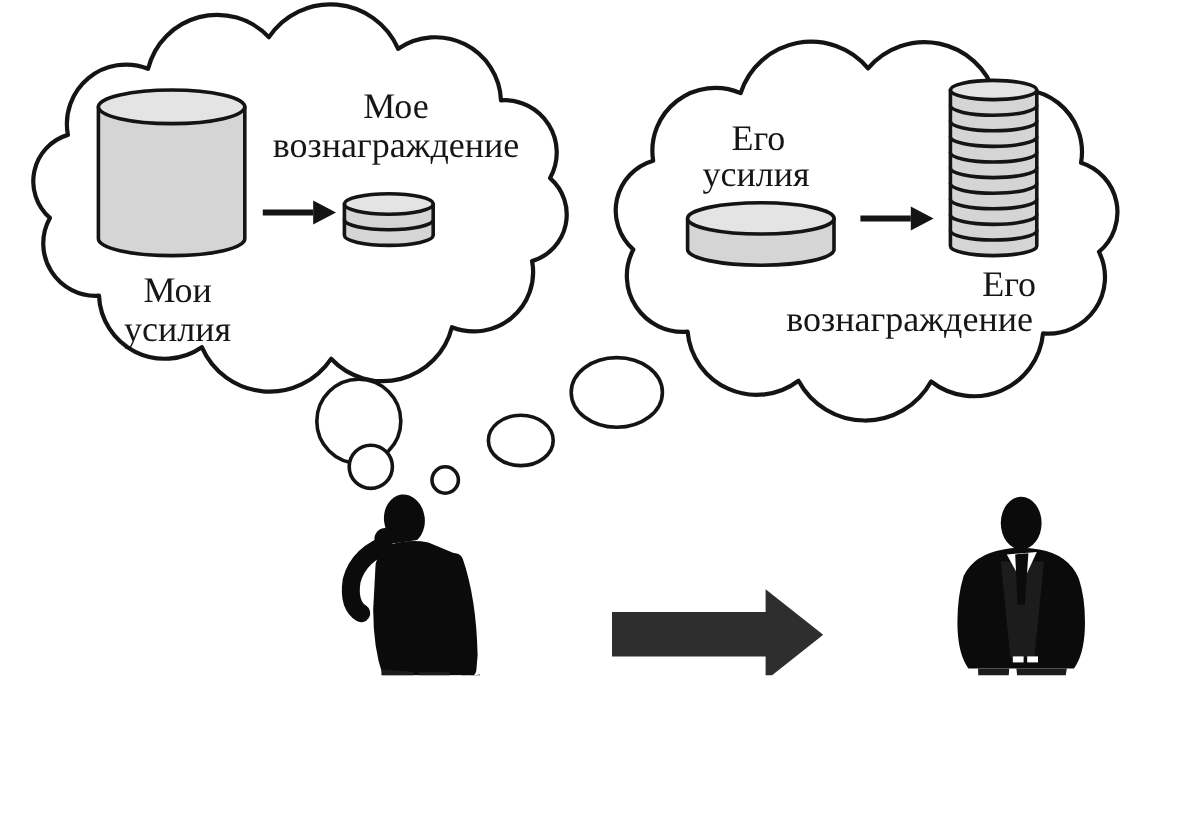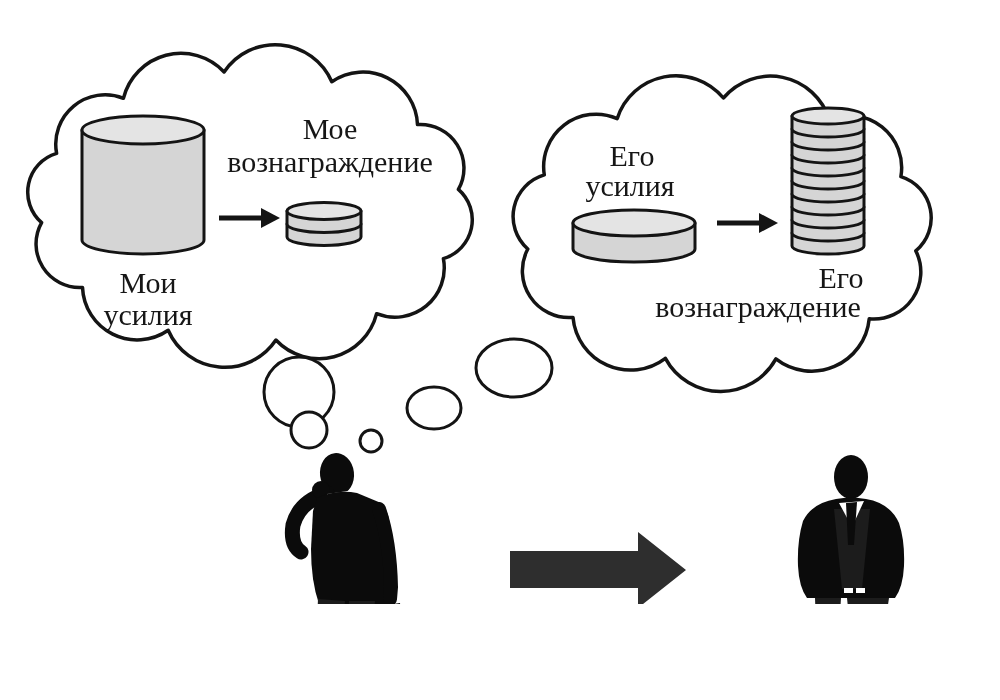--- a/index.html
+++ b/index.html
@@ -1,16 +1,16 @@
 <!DOCTYPE html>
 <html style="--background: #ffffff; --outline: #141414; --cylinder-fill: #d5d5d5; --cylinder-top: #e4e4e4; --label-color: #161616; --silhouette: #0b0b0b; --big-arrow: #2e2e2e; --ground: #111111;"><head>
 <meta charset="utf-8">
 <style>
   html,body{margin:0;padding:0;background:#fff;}
-  .stage{position:relative;width:1000px;height:563px;background:var(--background,#fff);overflow:hidden;margin-top:41px;}
+  .stage{position:relative;width:1000px;height:563px;background:var(--background,#fff);overflow:hidden;}
   svg{display:block;}
   .cloud{fill:#ffffff;stroke:var(--outline,#141414);stroke-width:3.5;stroke-linejoin:round;}
   .bubble{fill:#ffffff;stroke:var(--outline,#141414);stroke-width:3;}
   .cyl-body{fill:var(--cylinder-fill,#d5d5d5);stroke:var(--outline,#141414);stroke-width:3;stroke-linejoin:round;}
   .cyl-top{fill:var(--cylinder-top,#e4e4e4);stroke:var(--outline,#141414);stroke-width:3;}
   .lbl{font-family:"Liberation Serif","DejaVu Serif",serif;font-size:30px;fill:var(--label-color,#161616);text-anchor:middle;}
   .arrow-line{stroke:var(--outline,#141414);stroke-width:5;}
   .arrow-head{fill:var(--outline,#141414);}
   .sil{fill:var(--silhouette,#0b0b0b);}
   .sil2{fill:#1c1c1c;}

